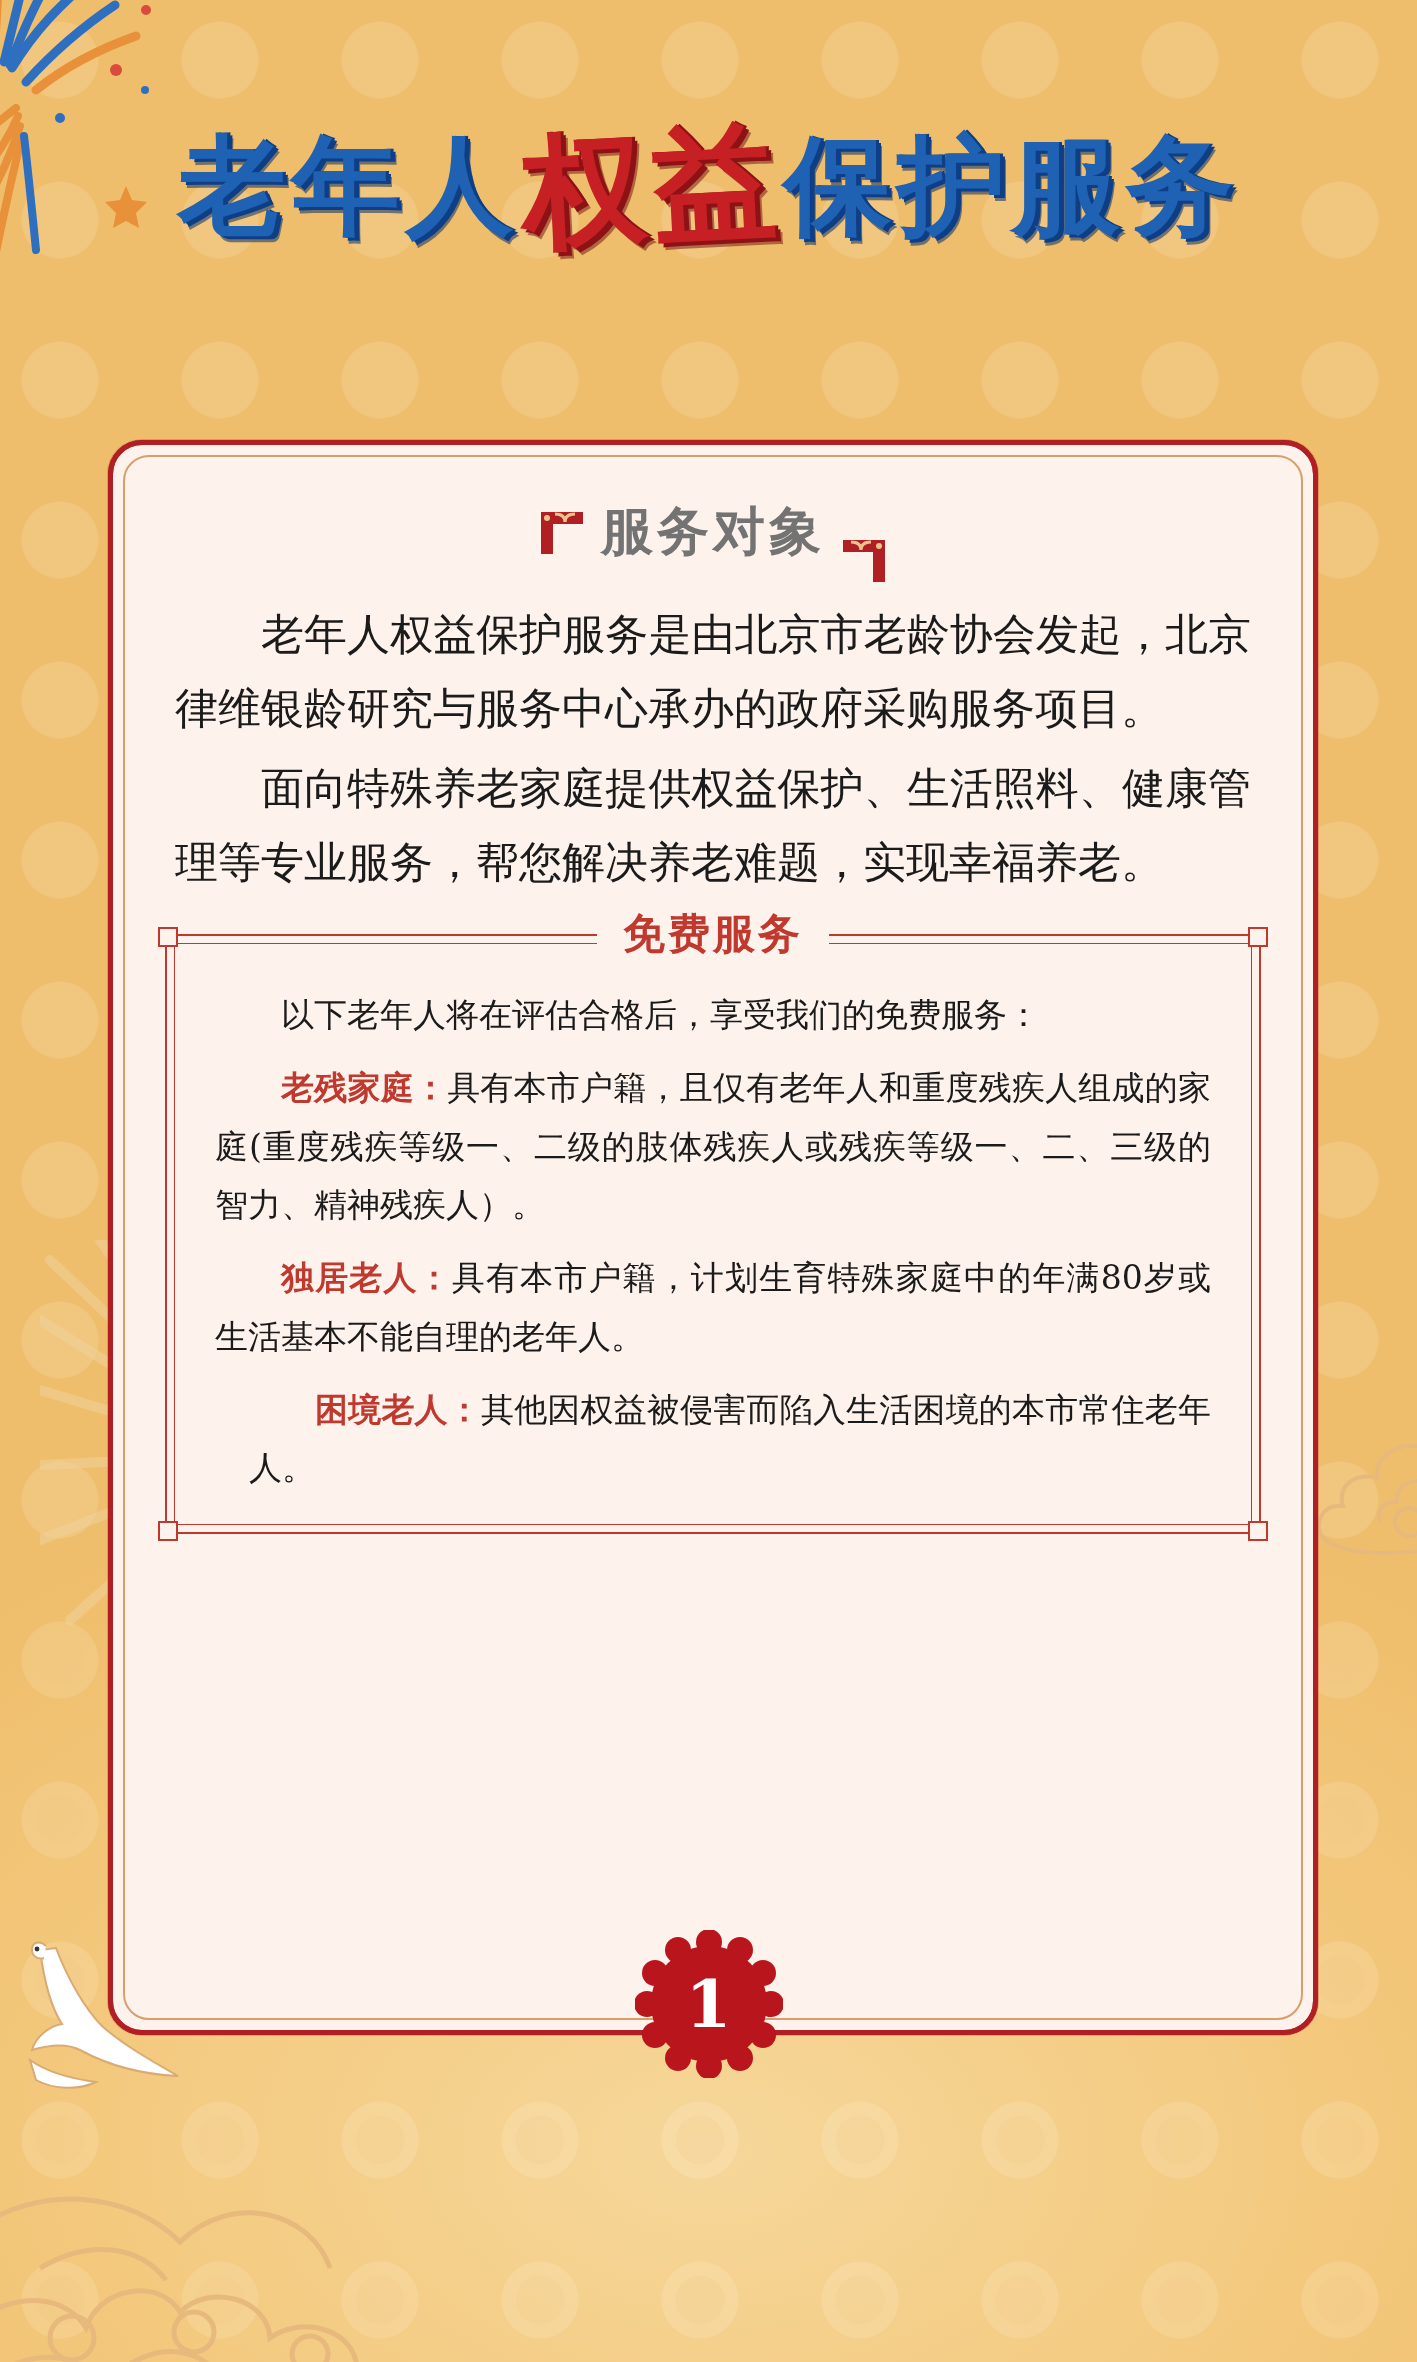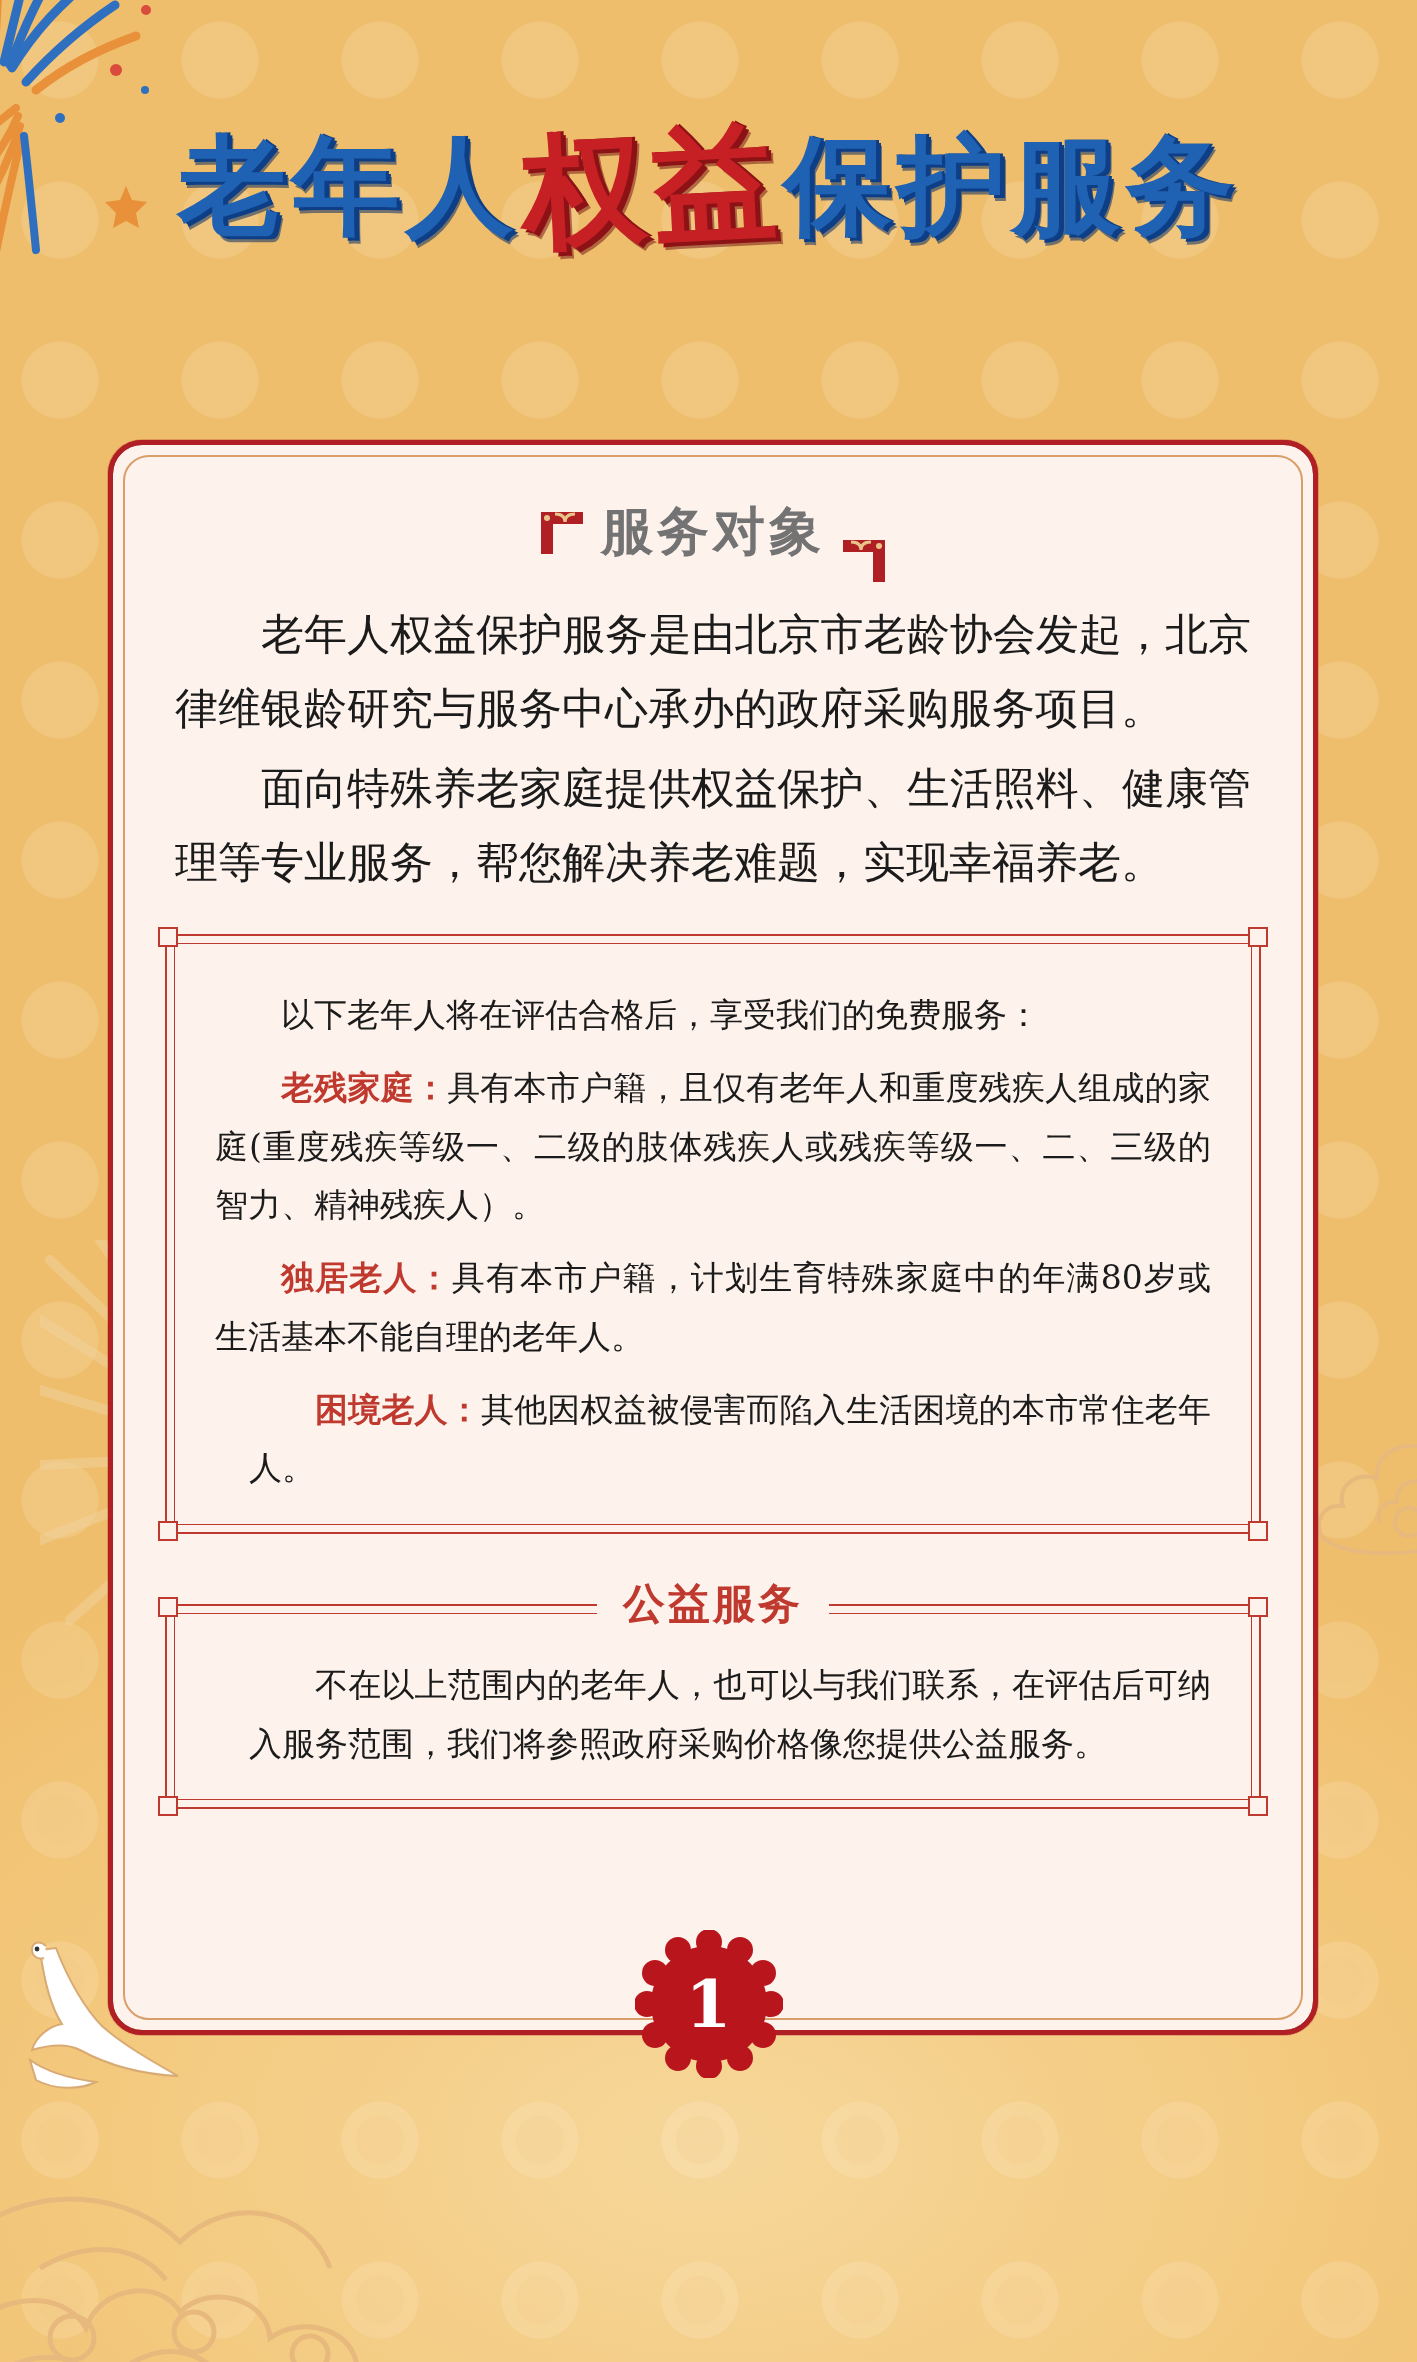--- a/index.html
+++ b/index.html
@@ -404,44 +404,32 @@
       <p>面向特殊养老家庭提供权益保护、生活照料、健康管理等专业服务，帮您解决养老难题，实现幸福养老。</p>
     </div>
 
     <div class="sub-box">
       <div class="inner-rule"></div>
       <div class="sub-corner sb-tl"></div>
       <div class="sub-corner sb-tr"></div>
       <div class="sub-corner sb-bl"></div>
       <div class="sub-corner sb-br"></div>
 
+      <div class="sub-title">
+        <span>免费服务</span>
+      </div>
 
       <div class="sub-body">
         <p>以下老年人将在评估合格后，享受我们的免费服务：</p>
         <p><span class="lbl">老残家庭：</span><span>具有本市户籍，且仅有老年人和重度残疾人组成的家庭(重度残疾等级一、二级的肢体残疾人或残疾等级一、二、三级的智力、精神残疾人）。</span></p>
         <p><span class="lbl">独居老人：</span><span>具有本市户籍，计划生育特殊家庭中的年满80岁或生活基本不能自理的老年人。</span></p>
         <p><span class="lbl">困境老人：</span><span>其他因权益被侵害而陷入生活困境的本市常住老年人。</span></p>
       </div>
     </div>
 
-    <div class="sub-box" style="margin-top:70px;">
-      <div class="inner-rule"></div>
-      <div class="sub-corner sb-tl"></div>
-      <div class="sub-corner sb-tr"></div>
-      <div class="sub-corner sb-bl"></div>
-      <div class="sub-corner sb-br"></div>
-
-      <div class="sub-title">
-        <span>公益服务</span>
-      </div>
-
-      <div class="sub-body">
-        <p>不在以上范围内的老年人，也可以与我们联系，在评估后可纳入服务范围，我们将参照政府采购价格像您提供公益服务。</p>
-      </div>
-    </div>
   </div>
 
   <div class="page-badge">
     <svg viewBox="0 0 148 148">
       <g fill="#b9151d">
         <circle cx="74" cy="74" r="58"></circle>
         <g>
           <circle cx="74" cy="12" r="13"></circle>
             <circle cx="105" cy="20" r="13"></circle>
           <circle cx="128" cy="43" r="13"></circle>

